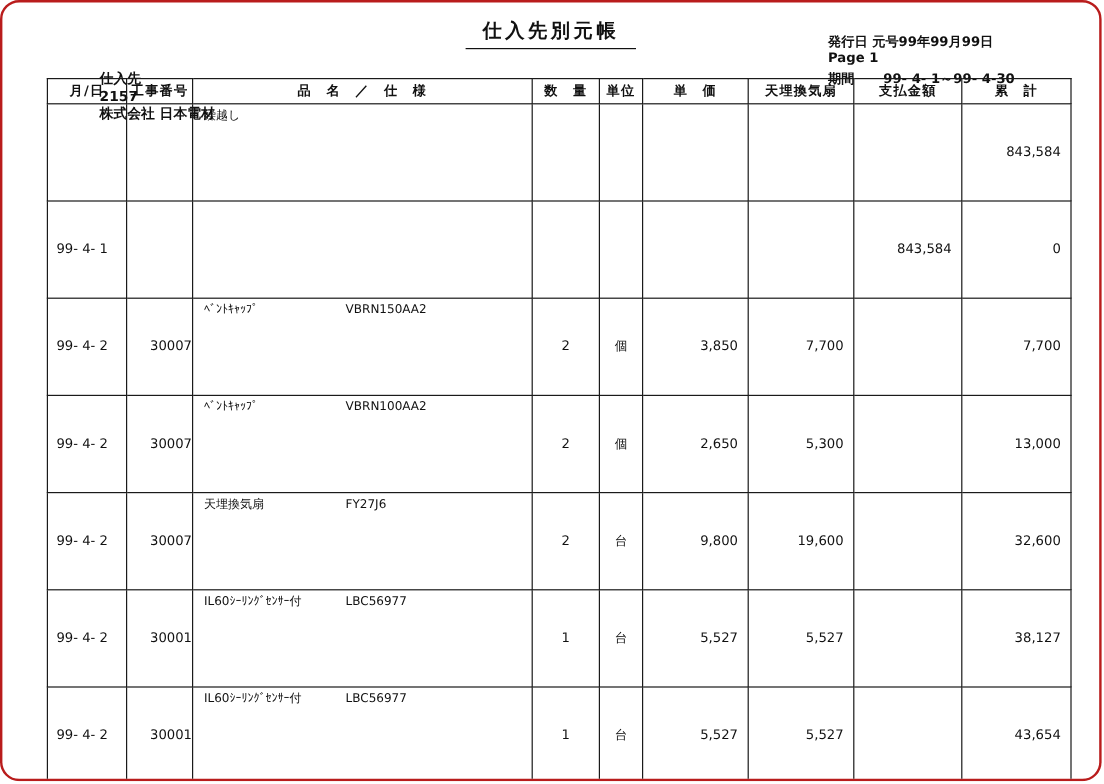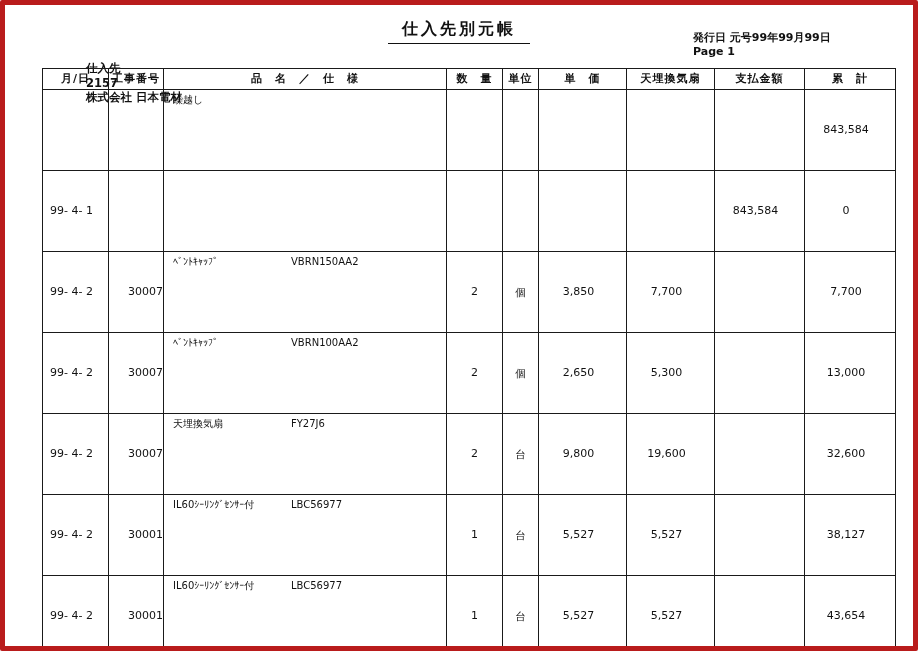--- a/index.html
+++ b/index.html
@@ -1,19 +1,19 @@
 <!DOCTYPE html>
 <html><head>
 <meta charset="utf-8">
 <style>
   html,body{margin:0;padding:0;background:#fff;}
   body{font-family:"DejaVu Sans","Liberation Sans",sans-serif;color:#111;}
   .page{
     position:relative;width:918px;height:651px;background:#fff;
-    border:5px solid #b91c1c;border-radius:2px;overflow:hidden;box-sizing:border-box;
+    border:2px solid #b91c1c;border-radius:16px;overflow:hidden;box-sizing:border-box;
   }
   .title-wrap{position:absolute;top:14px;left:0;width:100%;text-align:center;}
   .title{
     display:inline-block;font-size:16px;font-weight:bold;letter-spacing:3px;
     padding:0 14px 3px 14px;border-bottom:1.5px solid #111;
   }
   .meta{position:absolute;top:25px;left:688px;width:200px;font-size:11px;font-weight:bold;}
   .meta-line1{display:flex;justify-content:space-between;white-space:pre;flex-direction:column;}
   .meta-line2{display:flex;margin-top:3px;white-space:pre;}
   .meta-line2 .period-label{width:46px;}
@@ -32,37 +32,41 @@
   .ledger th{font-weight:bold;letter-spacing:1px;}
   col.c-date{width:66px;} col.c-job{width:55px;} col.c-item{width:283px;}
   col.c-qty{width:56px;} col.c-unit{width:36px;} col.c-price{width:88px;}
   col.c-buy{width:88px;} col.c-pay{width:90px;} col.c-total{width:91px;}
 
   td.cell-date{text-align:left;padding-left:7px;}
   td.cell-job{text-align:right;}
   td.cell-item{position:relative;font-size:10px;}
   td .nm{position:absolute;left:9px;top:0;}
   td .sp{position:absolute;left:127px;top:0;}
-  td.num{text-align:center;padding-right:8px;}
+  td.num{text-align:right;padding-right:8px;}
   td.cell-qty{text-align:center;}
   td.cell-unit{text-align:center;font-size:10.5px;}
 </style>
 </head>
 <body>
 
 <div class="page">
 
   <div class="title-wrap">
     <span class="title">仕入先別元帳</span>
   </div>
 
   <div class="meta">
     <div class="meta-line1">
       <span><span>発行日</span> <span>元号99年99月99日</span></span>
       <span>Page 1</span>
+    </div>
+    <div class="meta-line2">
+      <span class="period-label">期間</span>
+      <span>99- 4- 1～99- 4-30</span>
     </div>
   </div>
 
   <div class="supplier">
     <span>仕入先</span>
     <span>2157</span>
     <span>株式会社 日本電材</span>
   </div>
 
   <table class="ledger">

